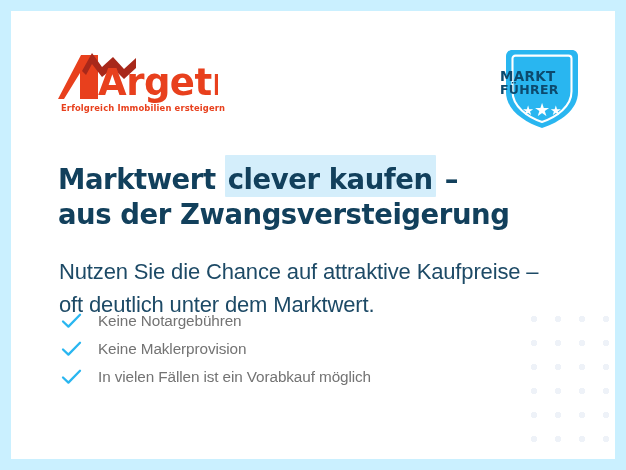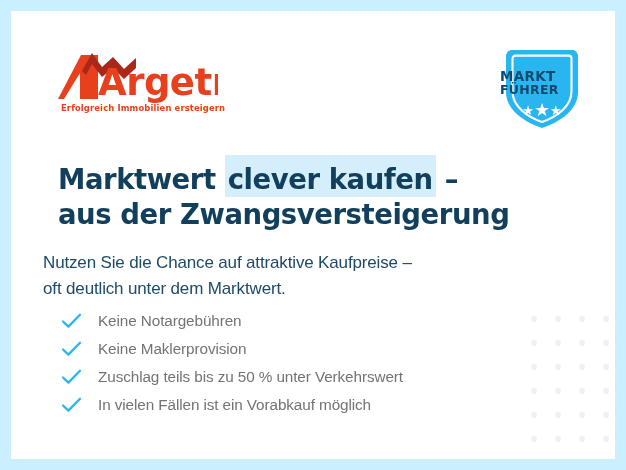--- a/index.html
+++ b/index.html
@@ -118,25 +118,25 @@
   .headline .hl {
     background: #d4eefb;
     padding: 8px 3px 2px 3px;
     border-radius: 1px;
   }
   .headline .row { display: block; white-space: nowrap; }
 
   
   .subhead {
     position: absolute;
-    left: 32px;
+    left: 48px;
     top: 222px;
     width: 480px;
     font-family: "Liberation Sans", sans-serif;
-    font-size: 17px;
+    font-size: 22px;
     font-weight: 400;
     line-height: 1.52;
     letter-spacing: -0.15px;
     color: #1d4a66;
   }
   .subhead .row { display: block; white-space: nowrap; }
 
   
   .bullets {
     position: absolute;
@@ -229,26 +229,18 @@
             </svg>
         </span>
         <span class="label">Keine Maklerprovision</span>
       </li>
       <li class="bullet">
         <span class="check">
           <svg width="21" height="16" viewBox="0 0 21 16">
               <path d="M2 8.5 L7.4 13.6 L19 1.8" fill="none" stroke="#29b6f0" stroke-width="2.3" stroke-linecap="round" stroke-linejoin="round"></path>
             </svg>
         </span>
-        <span class="label">Zuschlag teils bis zu 50 % unter Verkehrswert</span>
-      </li>
-      <li class="bullet">
-        <span class="check">
-          <svg width="21" height="16" viewBox="0 0 21 16">
-              <path d="M2 8.5 L7.4 13.6 L19 1.8" fill="none" stroke="#29b6f0" stroke-width="2.3" stroke-linecap="round" stroke-linejoin="round"></path>
-            </svg>
-        </span>
         <span class="label">In vielen Fällen ist ein Vorabkauf möglich</span>
       </li>
     </ul>
 
   </div>
 </div>
 
 </body></html>

